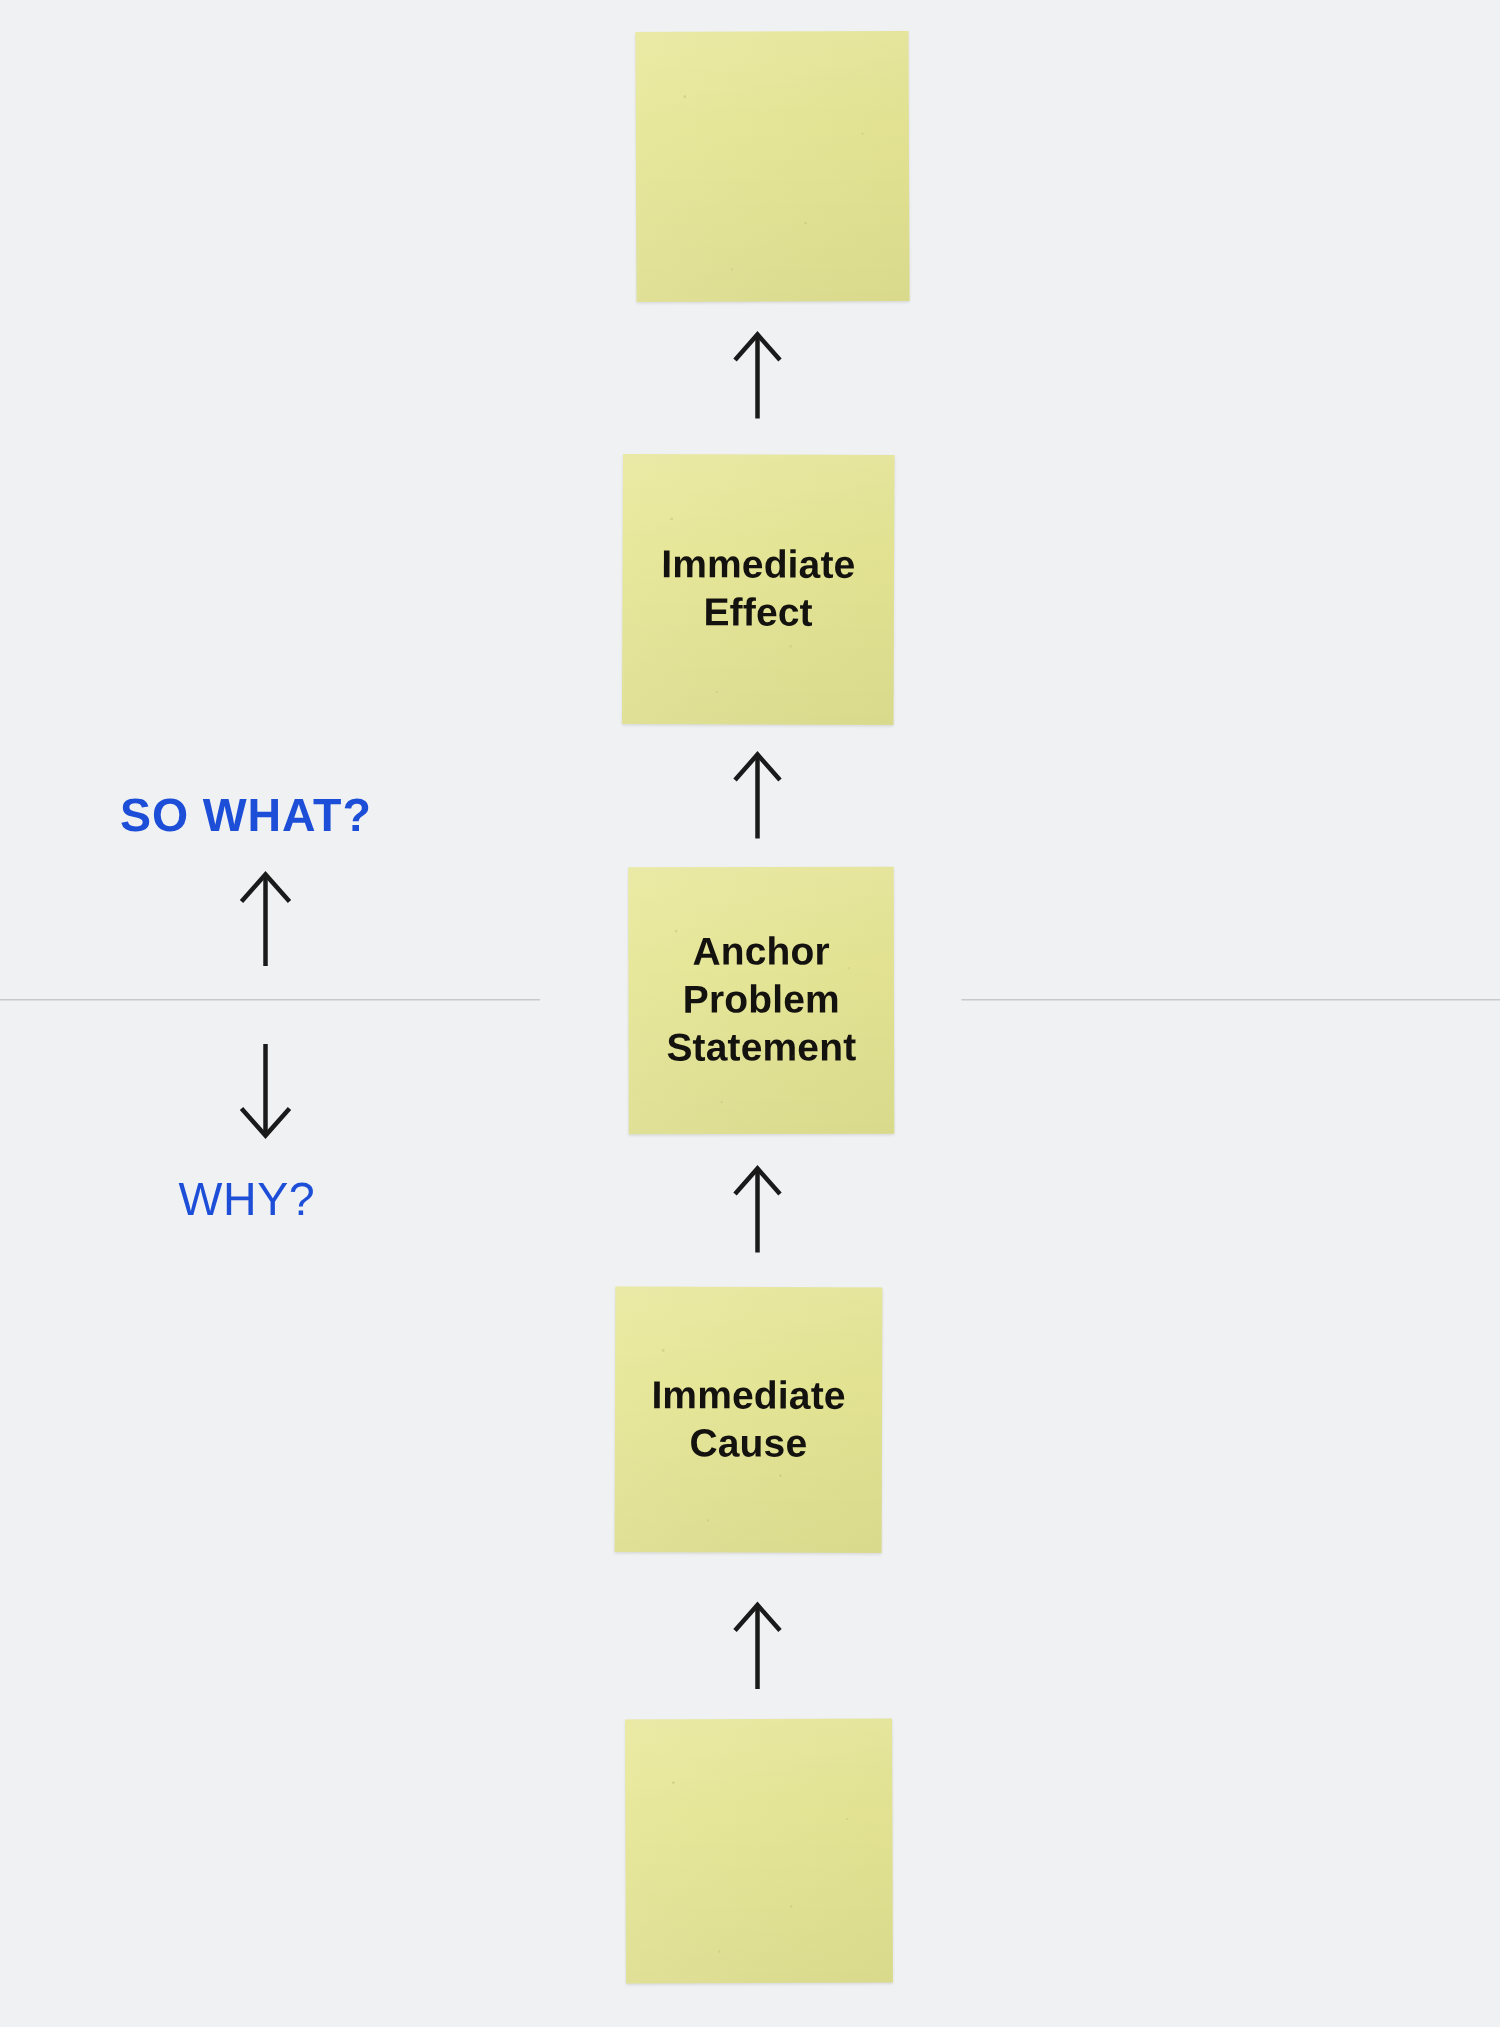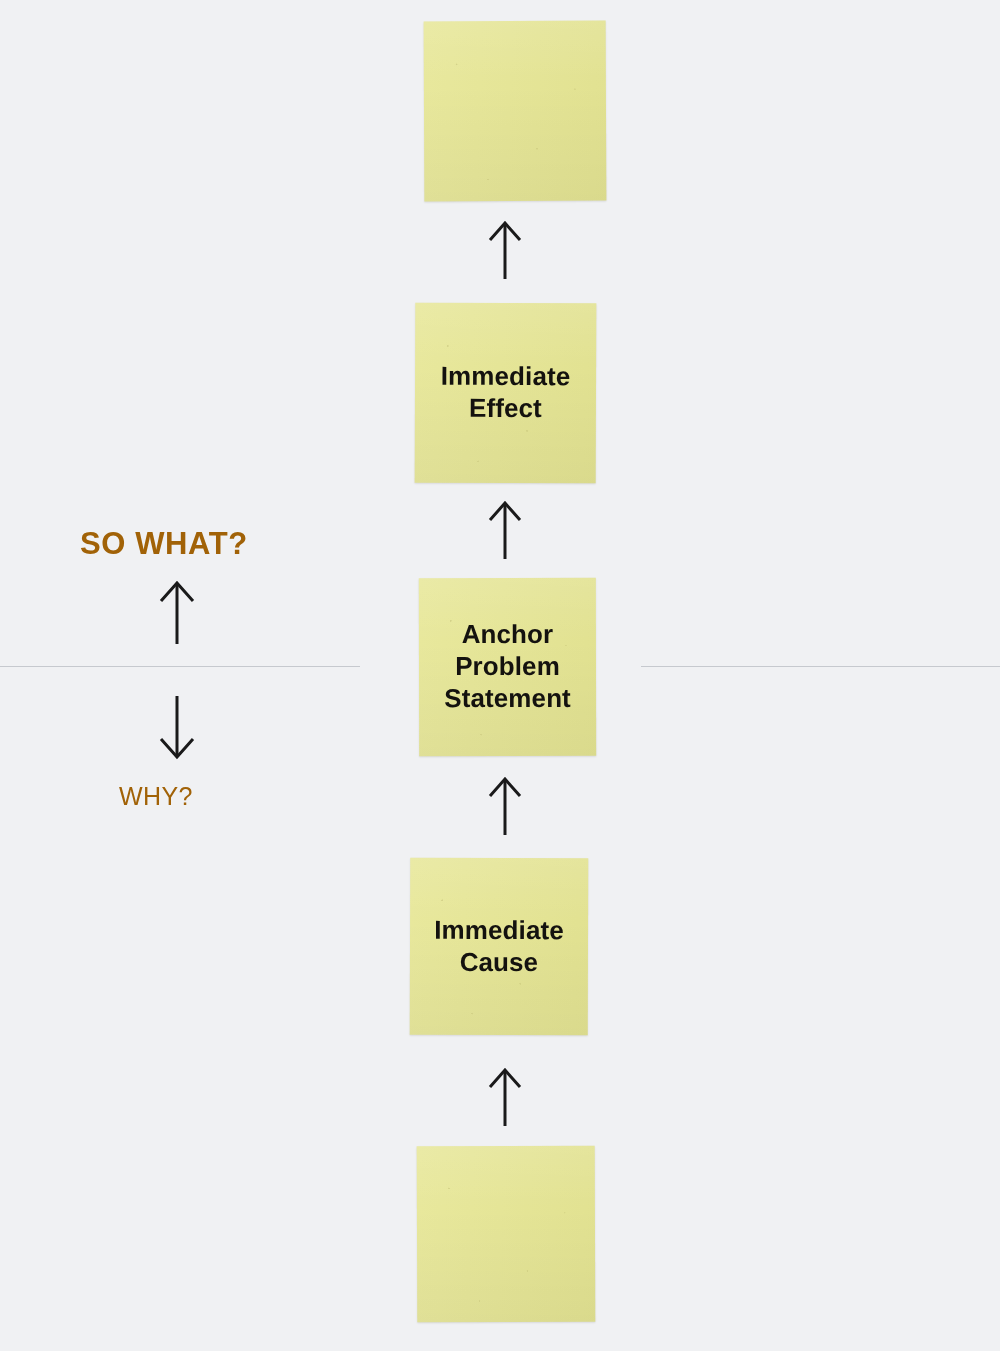--- a/index.html
+++ b/index.html
@@ -83,34 +83,34 @@
   .arrow-b { left: 483px; top: 499px; }
   .arrow-c { left: 483px; top: 775px; }
   .arrow-d { left: 483px; top: 1066px; }
 
   .arrow-sowhat { left: 155px; top: 578px; width: 44px; height: 68px; }
   .arrow-why    { left: 155px; top: 694px; width: 44px; height: 68px; }
 
   
   .qlabel {
     position: absolute;
-    color: #a16207;
+    color: #1d4ed8;
     white-space: nowrap;
   }
   .qlabel-sowhat {
     left: 80px;
     top: 526px;
     font-size: 31px;
     font-weight: bold;
     letter-spacing: 0.6px;
   }
   .qlabel-why {
     left: 119px;
     top: 782px;
-    font-size: 25px;
+    font-size: 31px;
     font-weight: normal;
     letter-spacing: 0.4px;
   }
 </style>
 </head>
 <body>
 
 <div class="canvas">
 
   <div class="divider divider-left"></div>

